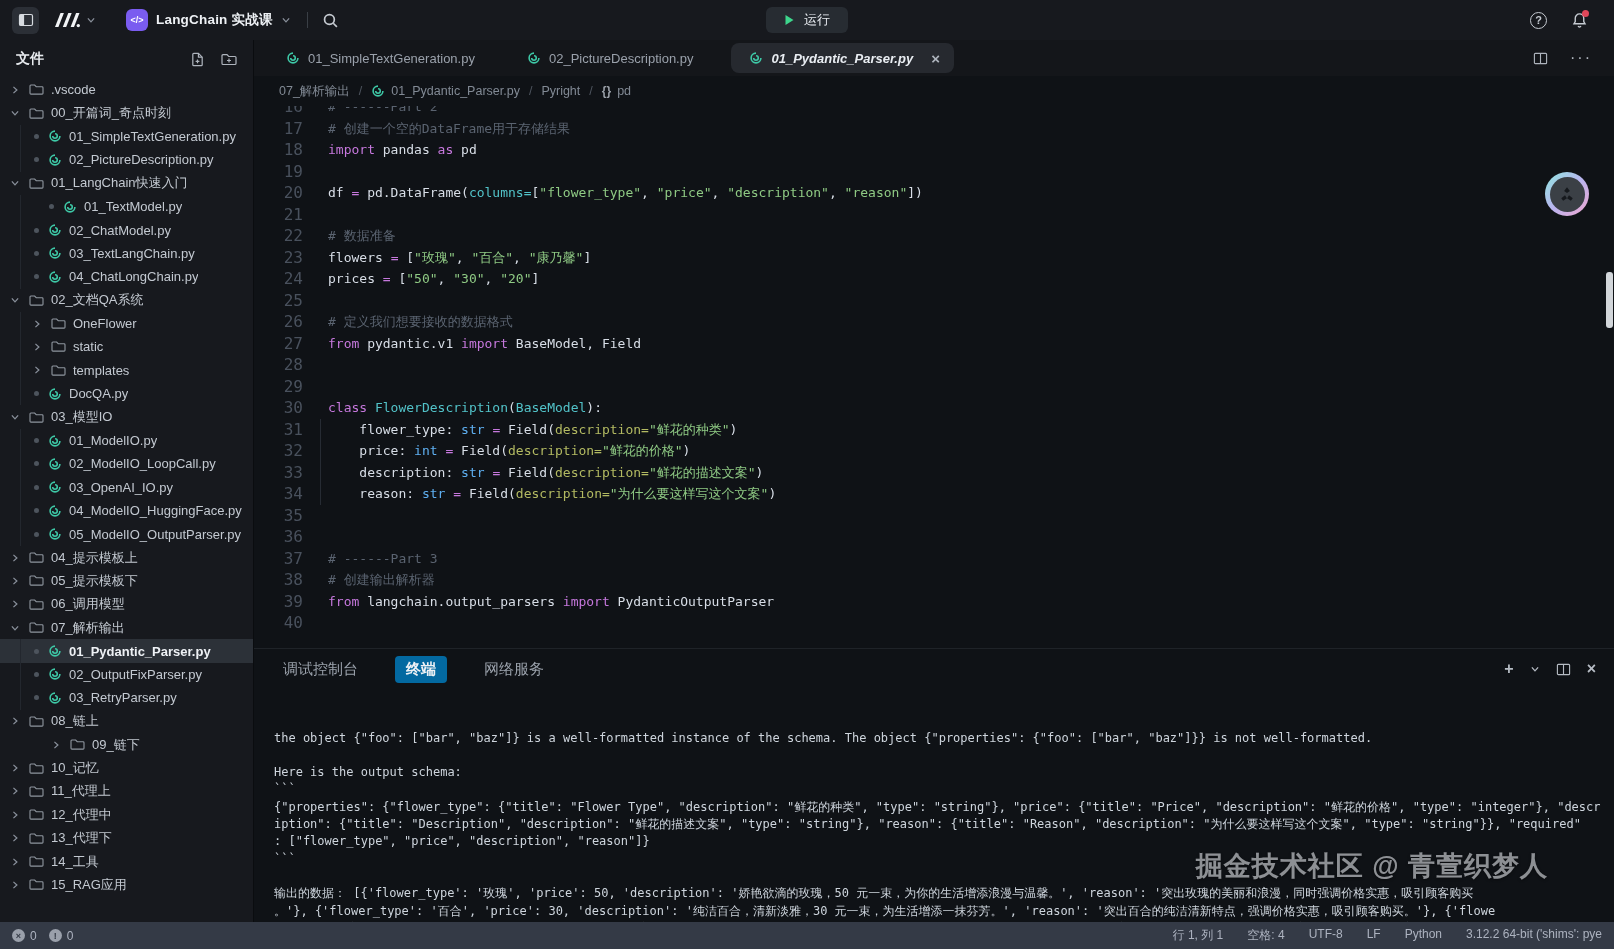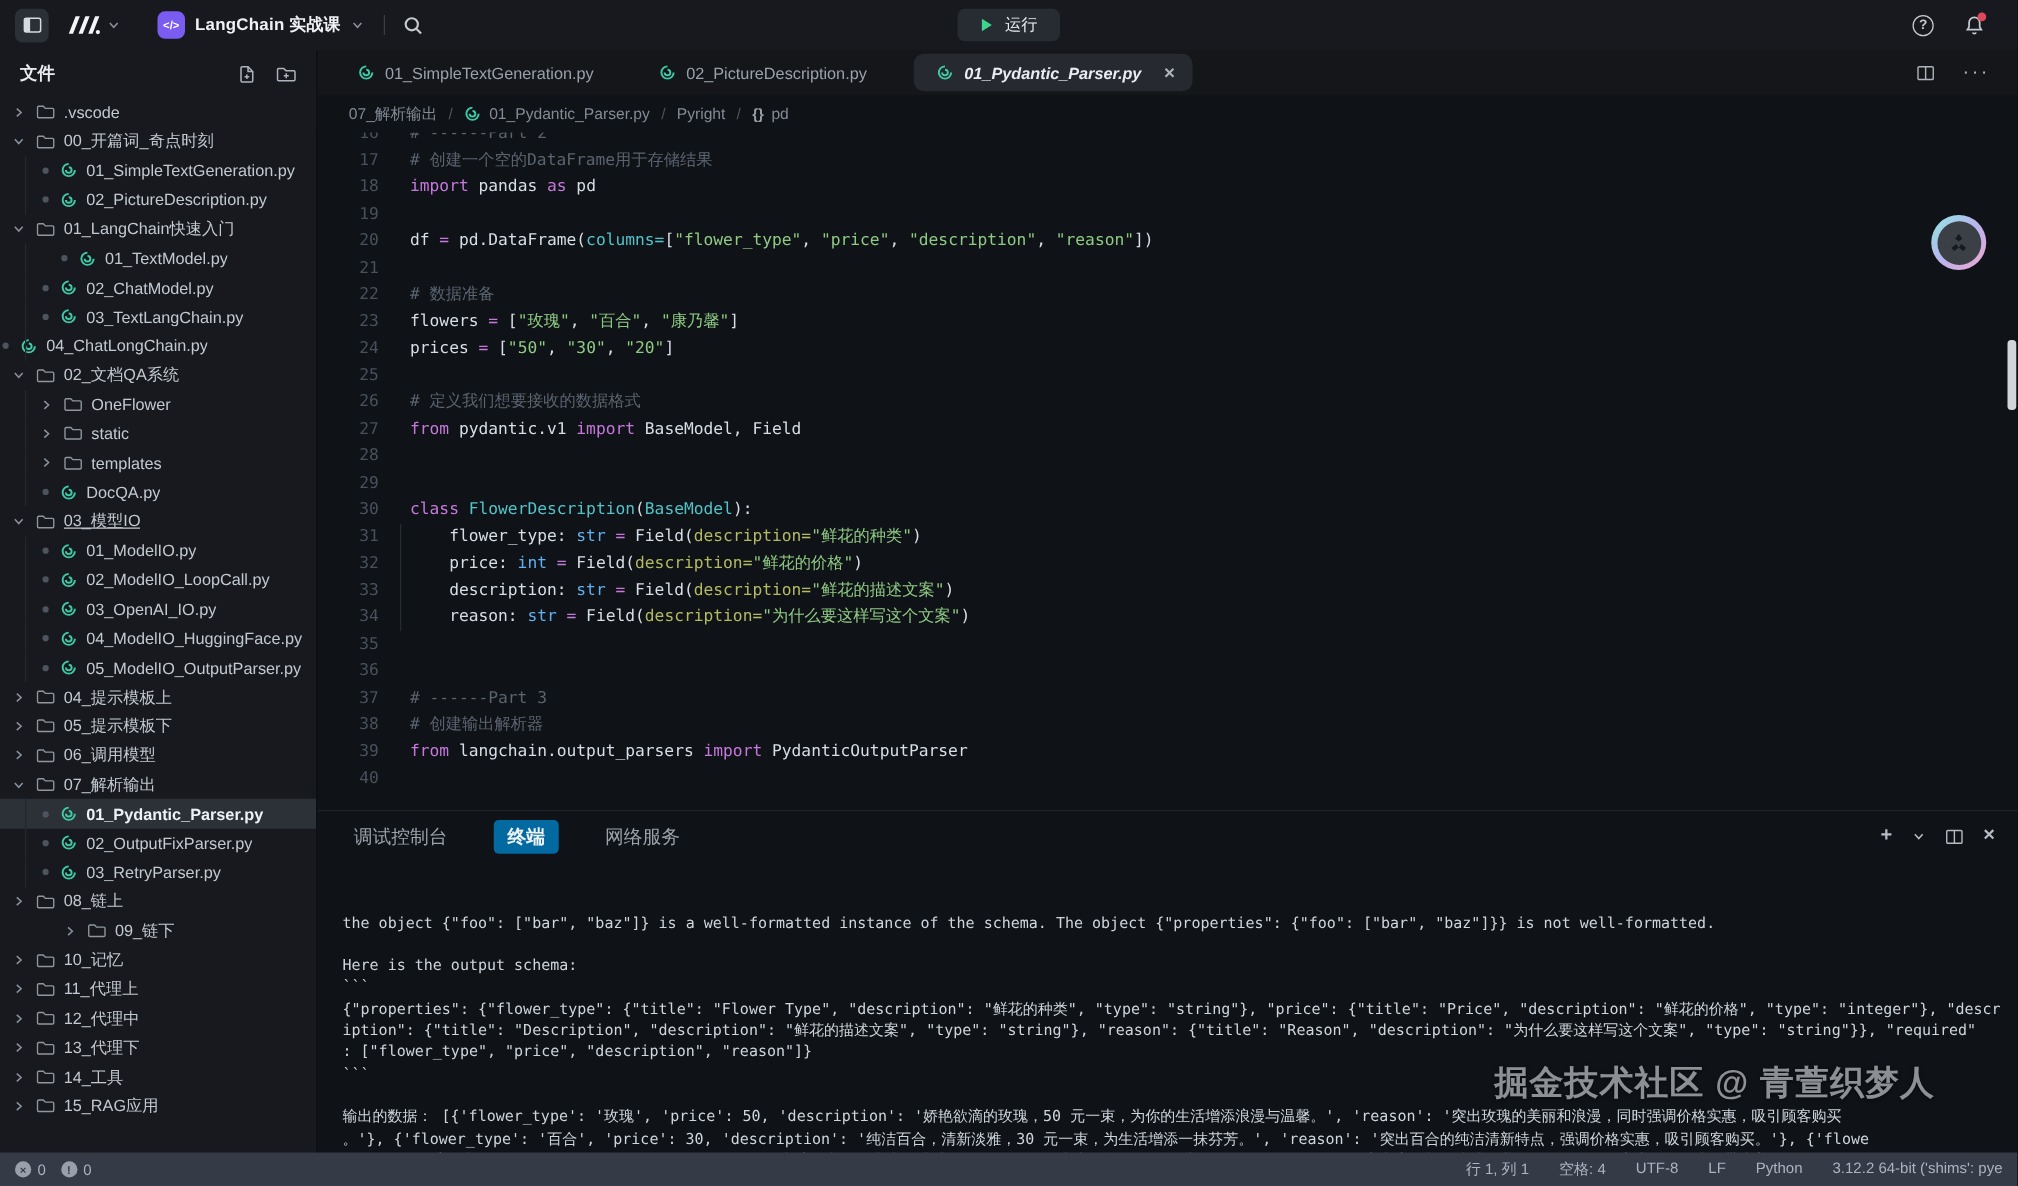--- a/index.html
+++ b/index.html
@@ -60,21 +60,21 @@
   .breadcrumb { height:30px; display:flex; align-items:center; gap:9px; padding:0 25px;
     font-size:12.5px; color:#828a95; background:#0f1216; }
   .bc-item { display:flex; gap:6px; align-items:center; cursor:pointer; white-space:nowrap; }
   .bc-sep { color:#4e555f; }
   .bc-braces { color:#9aa0a8; font-weight:700; font-size:12px; }
 
   .code { position:absolute; top:66px; left:0; right:0; bottom:274px; overflow:hidden;
     font-family:"DejaVu Sans Mono","Liberation Mono",monospace; font-size:13px; line-height:21.5px; }
   .code-inner { margin-top:-10px; }
   .code-line { display:flex; height:21.5px; white-space:pre; }
-  .ln { width:49px; text-align:right; color:#49515d; flex:none; font-size:13px; }
+  .ln { width:49px; text-align:right; color:#49515d; flex:none; font-size:16px; }
   .lc { margin-left:25px; }
   .indent-guide { position:absolute; left:66px; top:313px; width:1px; height:86px; background:#262b33; }
   .tk-kw{color:#c678dd} .tk-cm{color:#5a6370} .tk-st{color:#8fca84} .tk-ty{color:#5fb0f2}
   .tk-cls{color:#52c3c9} .tk-prm{color:#b3ba62} .tk-prm2{color:#52c3c9} .tk-op{color:#c678dd}
   .tk-pl{color:#d8dee7}
 
   
   .panel { position:absolute; left:0; right:0; bottom:0; height:274px; background:#0f1216;
     border-top:1px solid #1f2328; }
   .panel-header { height:40px; display:flex; align-items:center; padding:0 18px; gap:26px; }
@@ -279,21 +279,21 @@
       <div class="tree-row child" style="padding-left: 32px;">
         <span class="tree-dot"></span>
         <span class="tree-ficon">
           <svg width="14" height="14" viewBox="0 0 16 16" fill="none" stroke="#3ec9a7" stroke-width="1.8">
             <path d="M13.6 8A5.6 5.6 0 1 1 8 2.4"></path>
             <path d="M8 5.4a2.6 2.6 0 1 1-2.6 2.6"></path>
           </svg>
         </span>
         <span class="tree-label">03_TextLangChain.py</span>
       </div>
-      <div class="tree-row child" style="">
+      <div class="tree-row child" style="padding-left: 32px;">
         <span class="tree-dot"></span>
         <span class="tree-ficon">
           <svg width="14" height="14" viewBox="0 0 16 16" fill="none" stroke="#3ec9a7" stroke-width="1.8">
             <path d="M13.6 8A5.6 5.6 0 1 1 8 2.4"></path>
             <path d="M8 5.4a2.6 2.6 0 1 1-2.6 2.6"></path>
           </svg>
         </span>
         <span class="tree-label">04_ChatLongChain.py</span>
       </div>
       <div class="tree-row" style="padding-left: 10px;">
@@ -351,21 +351,21 @@
       <div class="tree-row child" style="padding-left: 32px; text-align: right;">
         <span class="tree-dot"></span>
         <span class="tree-ficon">
           <svg width="14" height="14" viewBox="0 0 16 16" fill="none" stroke="#3ec9a7" stroke-width="1.8">
             <path d="M13.6 8A5.6 5.6 0 1 1 8 2.4"></path>
             <path d="M8 5.4a2.6 2.6 0 1 1-2.6 2.6"></path>
           </svg>
         </span>
         <span class="tree-label">DocQA.py</span>
       </div>
-      <div class="tree-row" style="padding-left: 10px; text-decoration: underline;">
+      <div class="tree-row" style="padding-left: 10px;">
         <span class="tree-chev">
           <svg width="10" height="10" viewBox="0 0 16 16" fill="none" stroke="#8a919c" stroke-width="2">
             <path d="M3 5.5l5 5.5 5-5.5"></path>
           </svg>
         </span>
         <span class="tree-ficon">
           <svg width="15" height="13" viewBox="0 0 16 14" fill="none" stroke="#8f969f" stroke-width="1.2">
             <path d="M1 3.2c0-.6.4-1 1-1h4l1.7 1.8H14c.6 0 1 .4 1 1v6c0 .6-.4 1-1 1H2c-.6 0-1-.4-1-1z"></path>
           </svg>
         </span>

